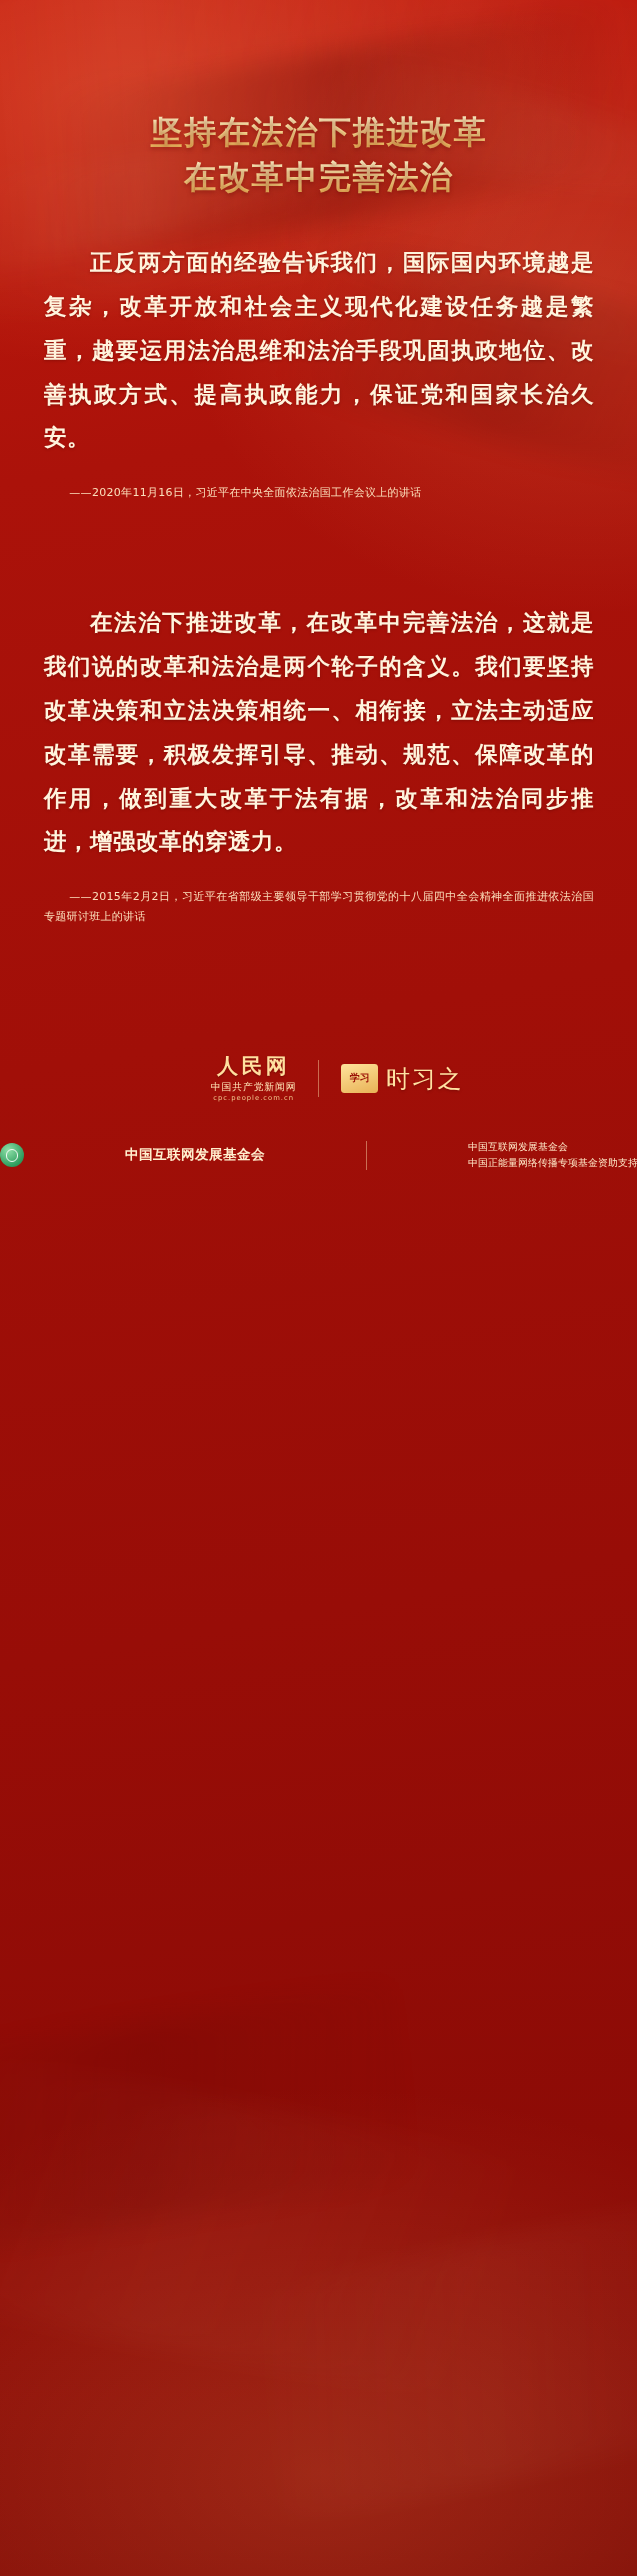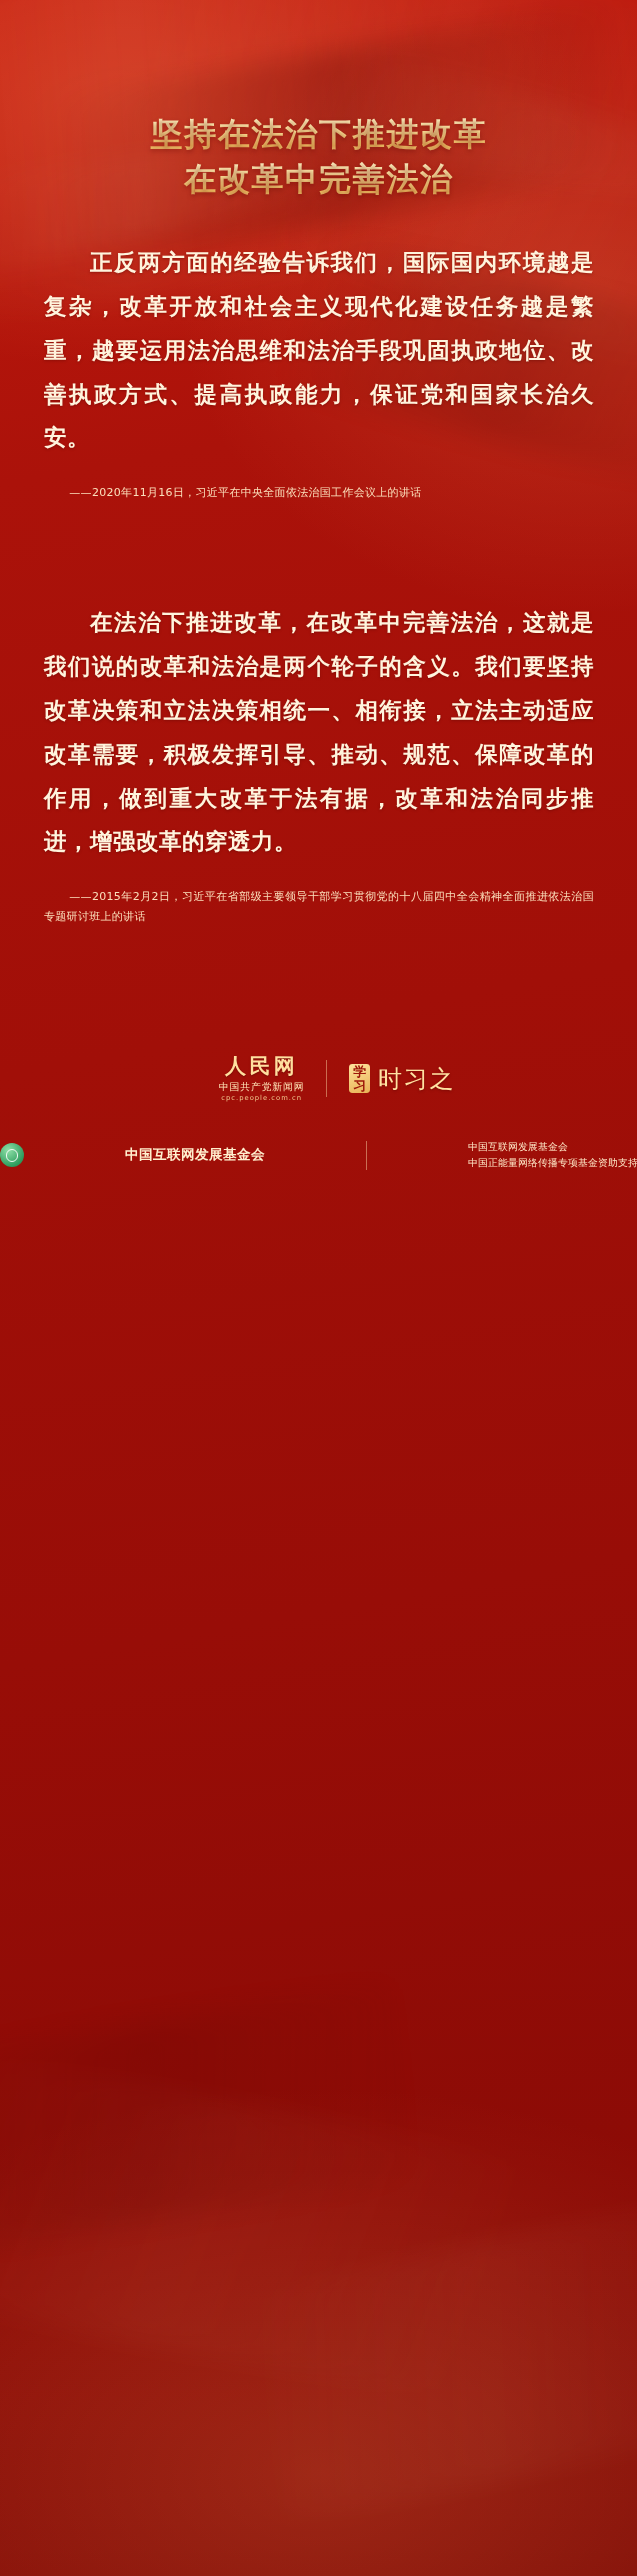--- a/index.html
+++ b/index.html
@@ -48,21 +48,21 @@
     position: relative;
     z-index: 3;
     padding: 0 44px;
   }
 
   .title-block {
     padding-top: 112px;
     text-align: center;
   }
   .title-line {
-    font-family: Liberation Serif, serif;
+    font-family: Liberation Mono, monospace;
     font-weight: bold;
     font-size: 32px;
     line-height: 1.42;
     letter-spacing: 1.7px;
     color: #ffe9a8;
     background: linear-gradient(180deg, #fff6d2 0%, #ffe49a 42%, #f3c062 75%, #ffdf93 100%);
     -webkit-background-clip: text;
     background-clip: text;
     -webkit-text-fill-color: transparent;
     text-shadow: 0 1.7px 4.3px rgba(90,6,2,0.35);
@@ -142,26 +142,26 @@
     width: 0.9px;
     height: 37px;
     background: rgba(255,224,170,0.45);
   }
   .shixi {
     display: flex;
     align-items: center;
     gap: 7.7px;
   }
   .shixi .badge {
-    width: 21px;
+    width: 37px;
     height: 29px;
     border-radius: 3.4px;
     background: linear-gradient(160deg, #ffe39c, #e8b256);
     color: #9c1408;
-    font-size: 13px;
+    font-size: 10px;
     font-weight: bold;
     line-height: 1.05;
     display: flex;
     align-items: center;
     justify-content: center;
     text-align: center;
     padding: 1.7px;
     box-sizing: border-box;
   }
   .shixi .word {

